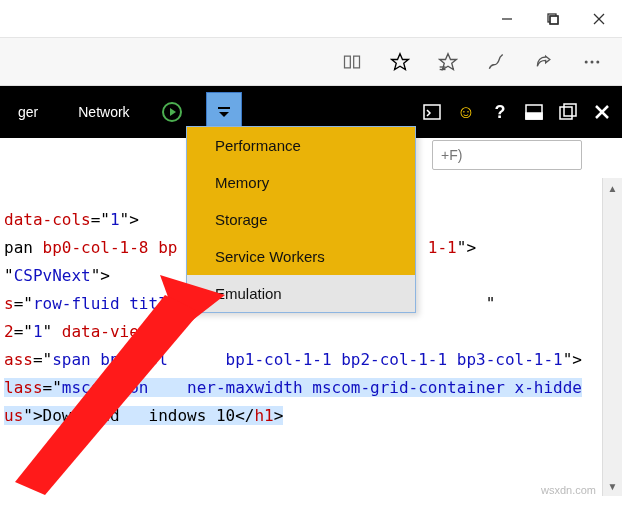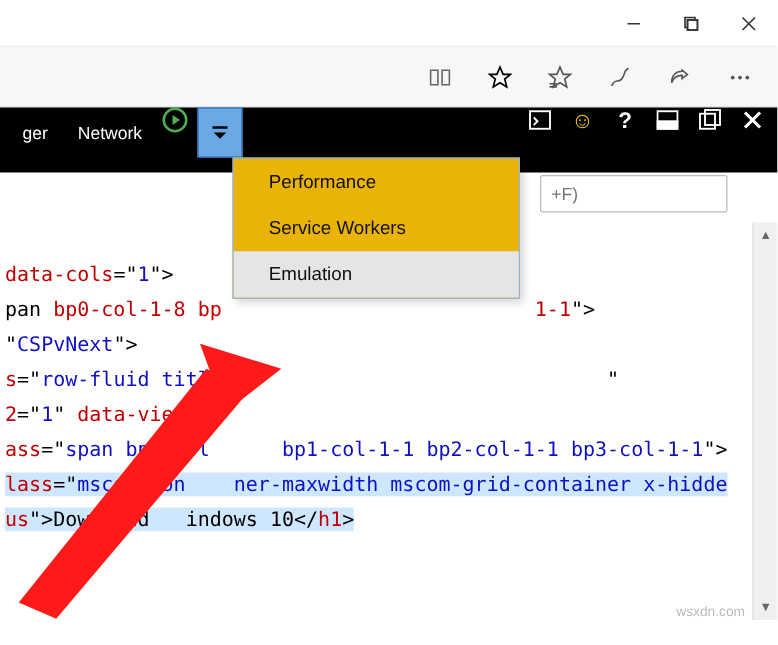--- a/index.html
+++ b/index.html
@@ -40,23 +40,24 @@
     border-bottom: 1px solid #e0e0e0;
   }
   .b-icon { width:20px; height:20px; display:flex; align-items:center; justify-content:center; color:#555;}
   .b-icon svg { width:20px; height:20px; }
   
   .devtools-bar {
     height: 52px;
     background: #000;
     color: #fff;
     display: flex;
-    align-items: flex-start;
+    align-items: center;
     padding: 0 6px;
     position: relative;
+    gap: 16px;
   }
   .dt-tab {
     padding: 0 12px;
     font-size: 14px;
     height: 40px;
     display: flex;
     align-items: center;
     color: #fff;
     cursor: pointer;
   }
@@ -253,20 +254,22 @@
           <line x1="15" y1="3" x2="3" y2="15"></line>
         </svg>
     </div>
   </div>
 </div>
 
 <input class="search-hint" placeholder="+F)" style="">
 
 <div class="dropdown">
   <div class="item">Performance</div>
+  <div class="item">Memory</div>
+  <div class="item">Storage</div>
   <div class="item">Service Workers</div>
   <div class="item highlight">Emulation</div>
 </div>
 
 <div class="code-wrap">
 <span class="tok-attr">data-cols</span><span class="tok-text">="</span><span class="tok-val">1</span><span class="tok-text">"&gt;</span>
 <span class="tok-text">pan </span><span class="tok-attr">bp0-col-1-8 bp</span>                          <span class="tok-attr">1-1</span><span class="tok-text">"&gt;</span>
 <span class="tok-text">"</span><span class="tok-val">CSPvNext</span><span class="tok-text">"&gt;</span>
 <span class="tok-attr">s</span><span class="tok-text">="</span><span class="tok-val">row-fluid title</span>                                <span class="tok-text">"</span>
 <span class="tok-attr">2</span><span class="tok-text">="</span><span class="tok-val">1</span><span class="tok-text">" </span><span class="tok-attr">data-view1</span><span class="tok-text">="</span>

